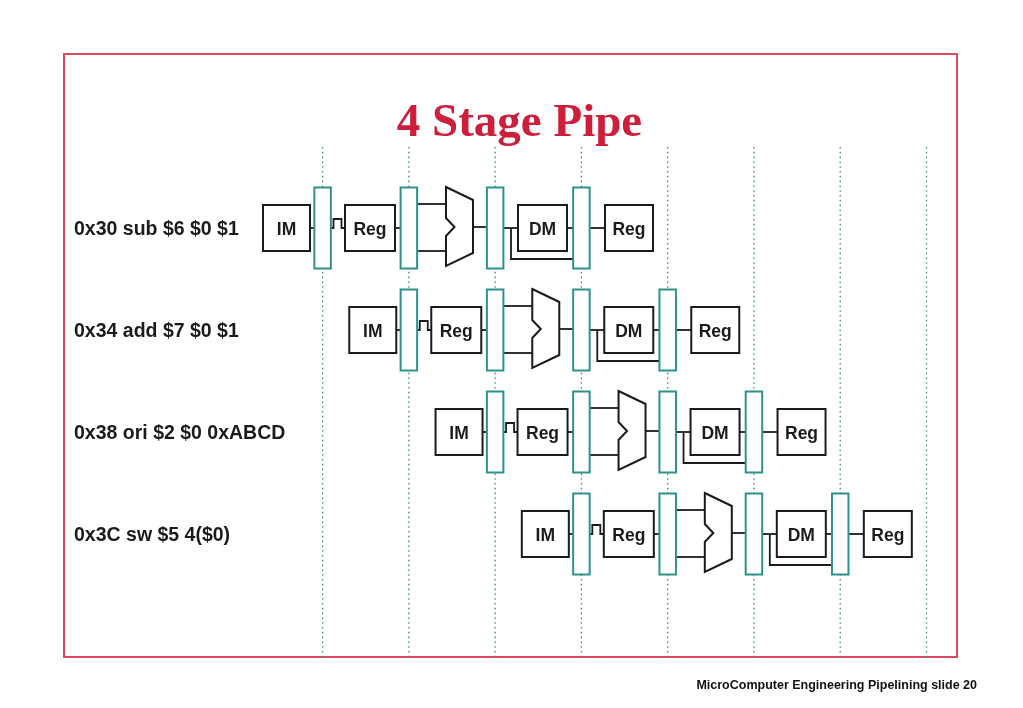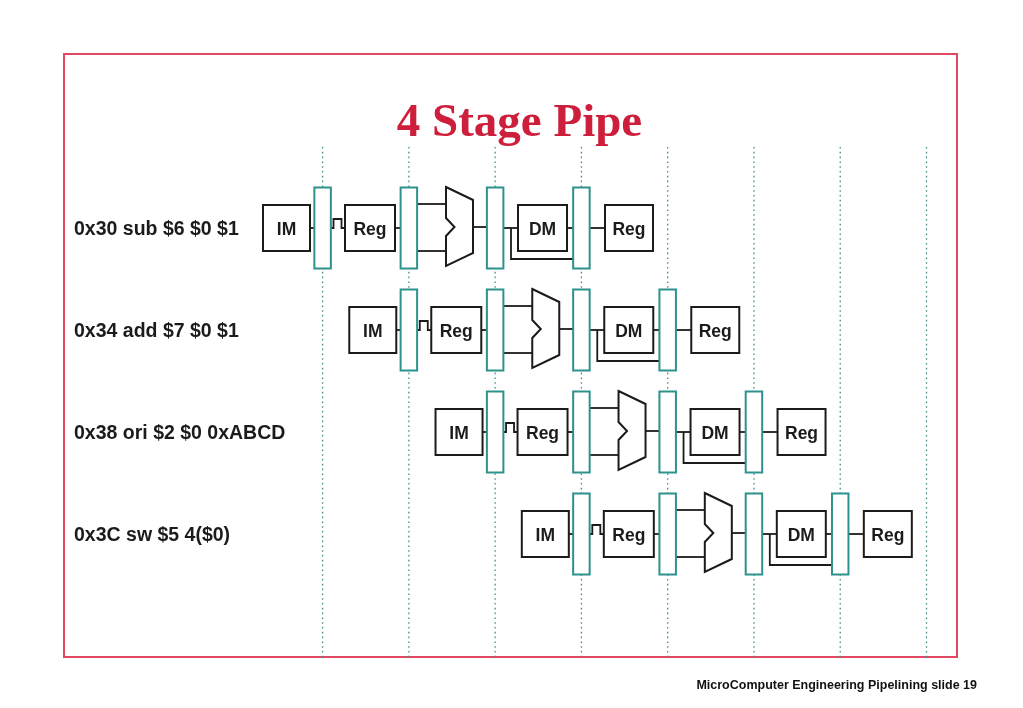--- a/index.html
+++ b/index.html
@@ -158,14 +158,14 @@
       <rect x="776.81" y="511" width="49" height="46" fill="#ffffff" stroke="#1b1b1b" stroke-width="2"></rect>
       <text x="801.31" y="540.5" class="box-label">DM</text>
       <rect x="863.81" y="511" width="48" height="46" fill="#ffffff" stroke="#1b1b1b" stroke-width="2"></rect>
       <text x="887.81" y="540.5" class="box-label">Reg</text>
       <rect x="573.1600000000001" y="493.5" width="16.5" height="81" fill="#ffffff" stroke="#2d928b" stroke-width="2"></rect>
       <rect x="659.4300000000001" y="493.5" width="16.5" height="81" fill="#ffffff" stroke="#2d928b" stroke-width="2"></rect>
       <rect x="745.7" y="493.5" width="16.5" height="81" fill="#ffffff" stroke="#2d928b" stroke-width="2"></rect>
       <rect x="831.97" y="493.5" width="16.5" height="81" fill="#ffffff" stroke="#2d928b" stroke-width="2"></rect>
       <text x="74" y="541" class="instr-label">0x3C sw $5 4($0)</text>
     </svg>
-  <div id="slide-footer">MicroComputer Engineering Pipelining slide 19</div>
+  <div id="slide-footer">MicroComputer Engineering Pipelining slide 20</div>
 </div>
 
 </body></html>

